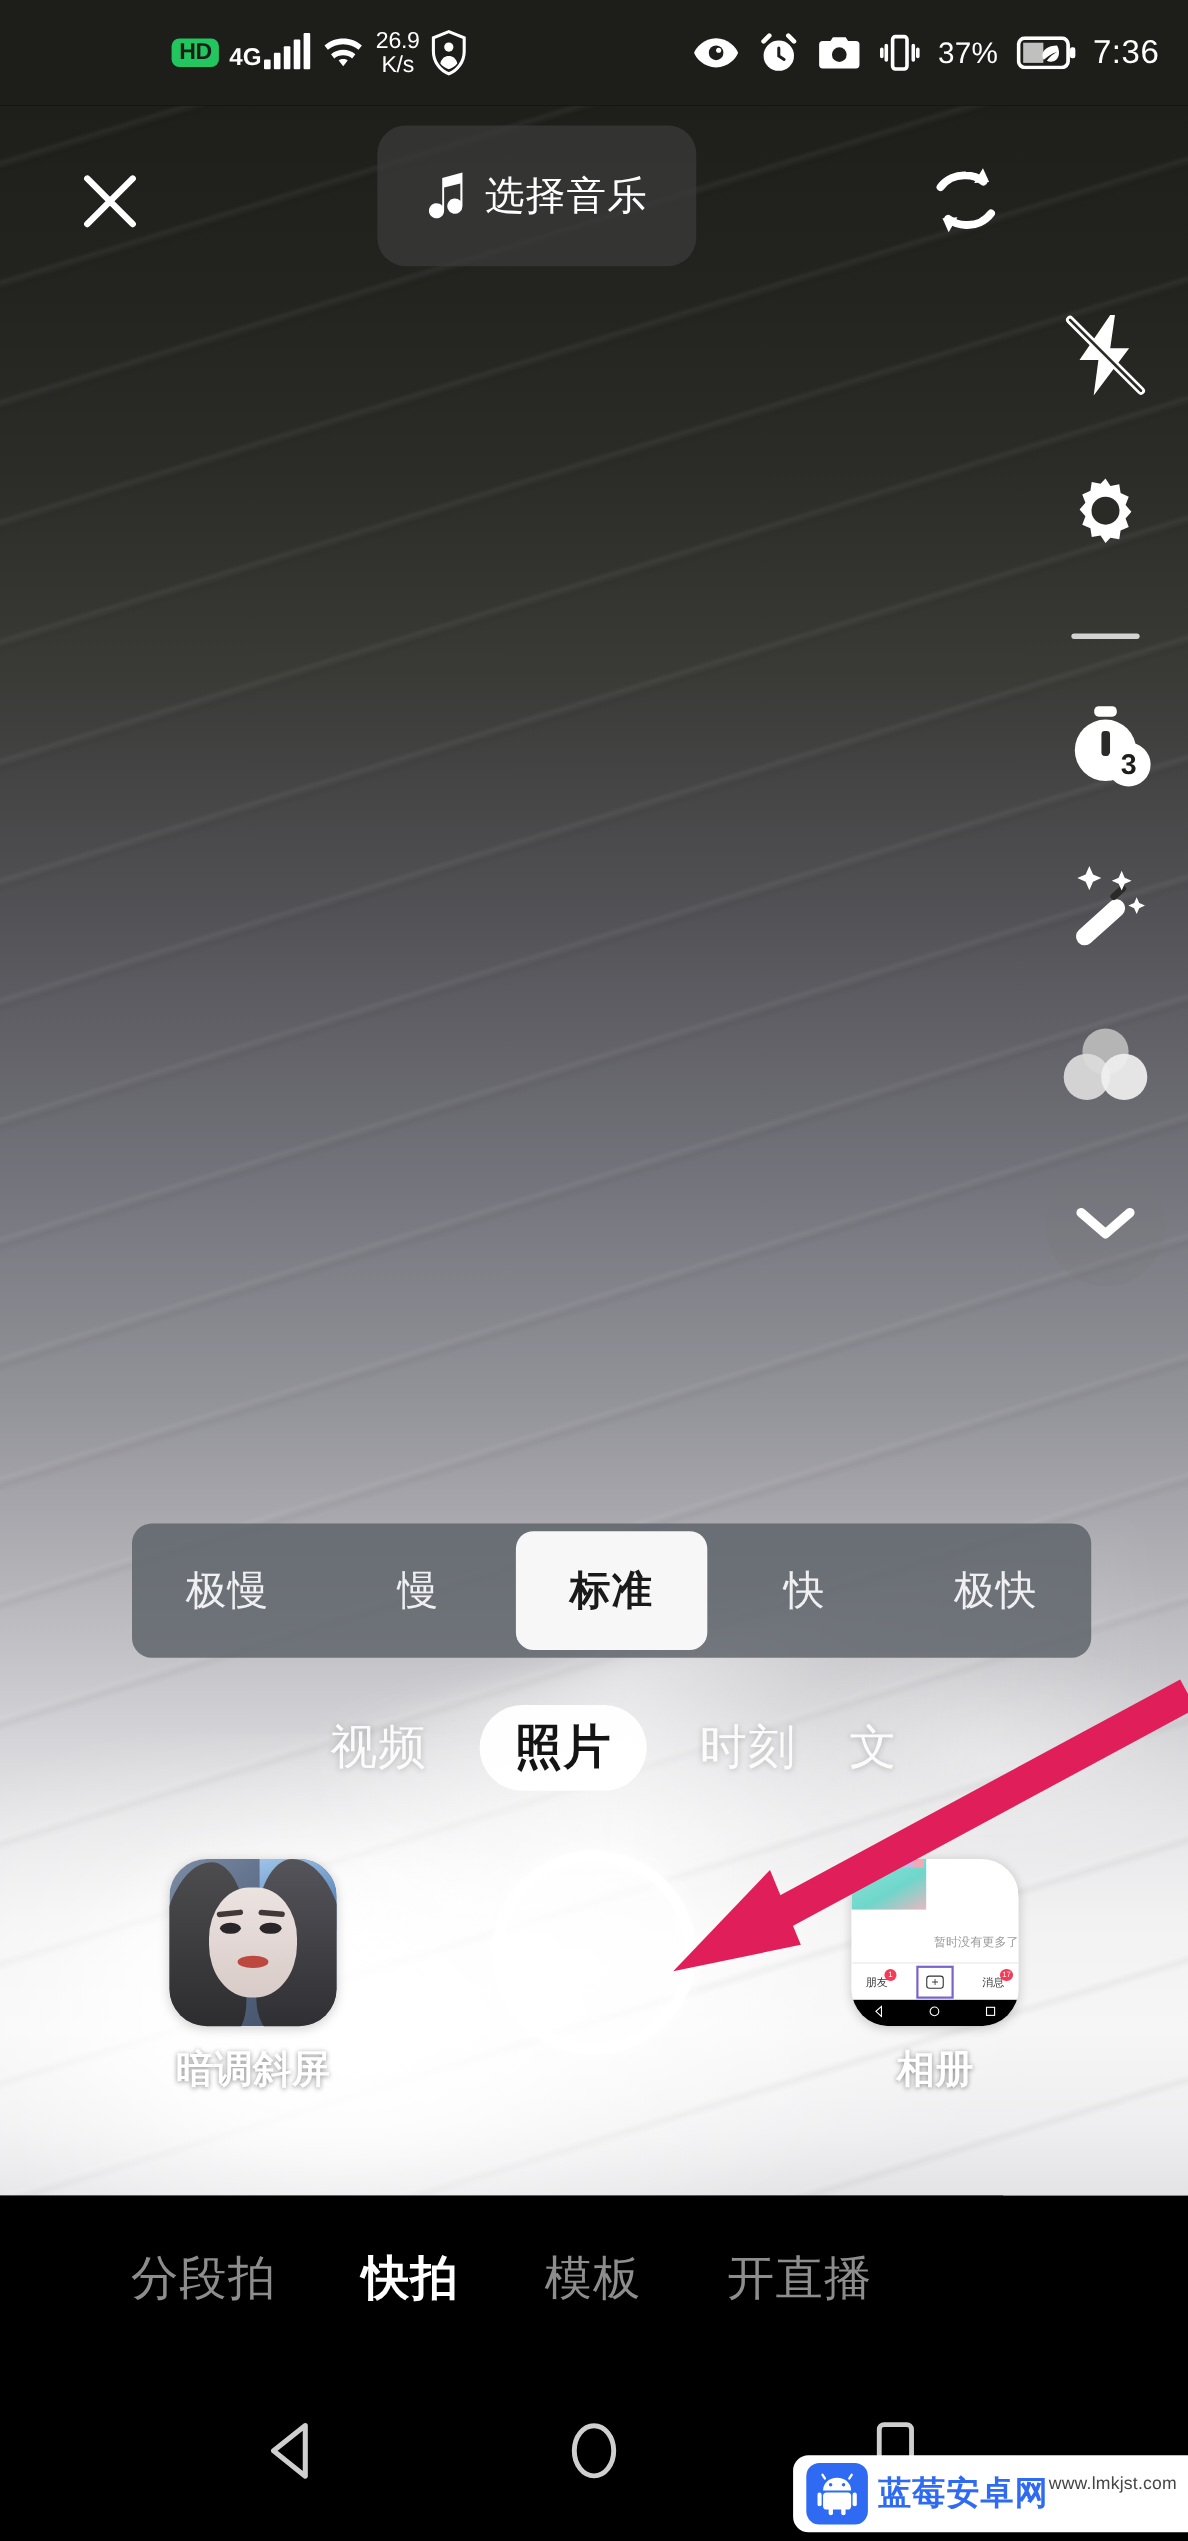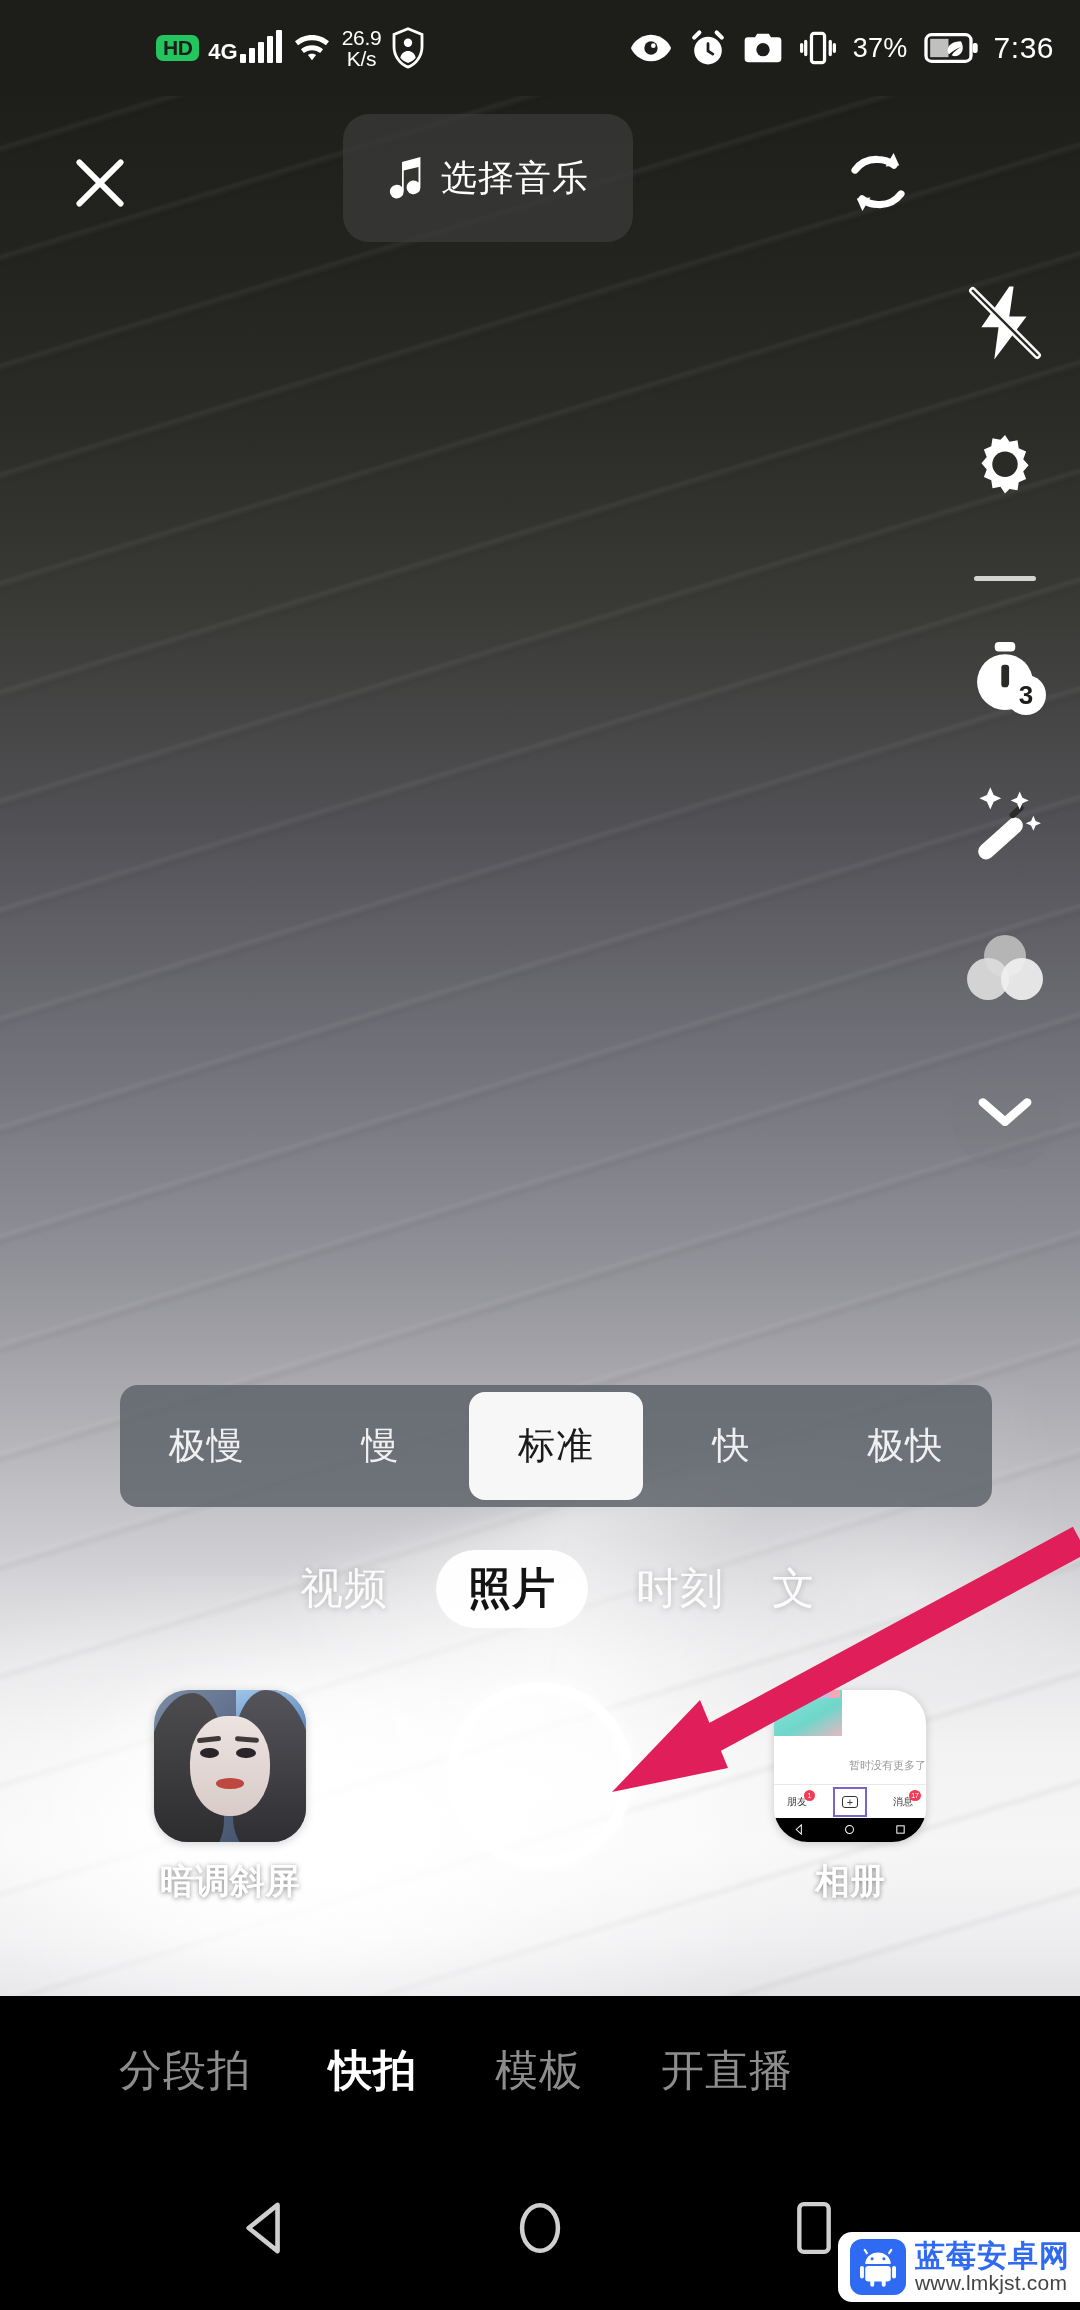--- a/index.html
+++ b/index.html
@@ -182,21 +182,21 @@
     flex:1; height:100%;
     display:flex; align-items:center; justify-content:center;
     color: #f0f0f2; font-size:37px; font-weight:400;
     cursor:pointer;
     letter-spacing: 1px;
   }
   .speed-item.active {
     background:#f7f7f7; color:#1a1a1a;
     border-radius:16px;
     height:108px; margin: 0 2px;
-    font-weight:400;
+    font-weight:700;
   }
 
   
   #mode-tabs {
     position:absolute; left:0; top:1535px;
     width:1080px; height:108px;
     display:flex; align-items:center;
     padding-left: 300px;
     gap: 48px;
     z-index:25;
@@ -342,23 +342,23 @@
     background:#fff; border-radius: 14px 0 0 14px;
     display:flex; align-items:center;
     padding: 7px 10px 7px 12px;
     gap: 9px;
     z-index:50;
   }
   .wm-logo {
     width:56px;height:56px;border-radius:12px;background:#2f6bf2;
     display:flex;align-items:center;justify-content:center;
   }
-  .wm-txts { display:flex; flex-direction:column; line-height:1.05;}
+  .wm-txts { display:flex; flex-direction:row; line-height:1.05;}
   .wm-cn { color:#2f6bf2; font-size:30px; font-weight:bold; letter-spacing:1px;}
-  .wm-url { color:#444; font-size:21px; letter-spacing:0.2px;}
+  .wm-url { color:#444; font-size:16px; letter-spacing:0.2px;}
 </style>
 </head>
 <body>
 
 <div id="screen">
 
   <div id="viewport">
     <div id="stripes"></div>
     <div id="glow"></div>
     <div id="streak"></div>

